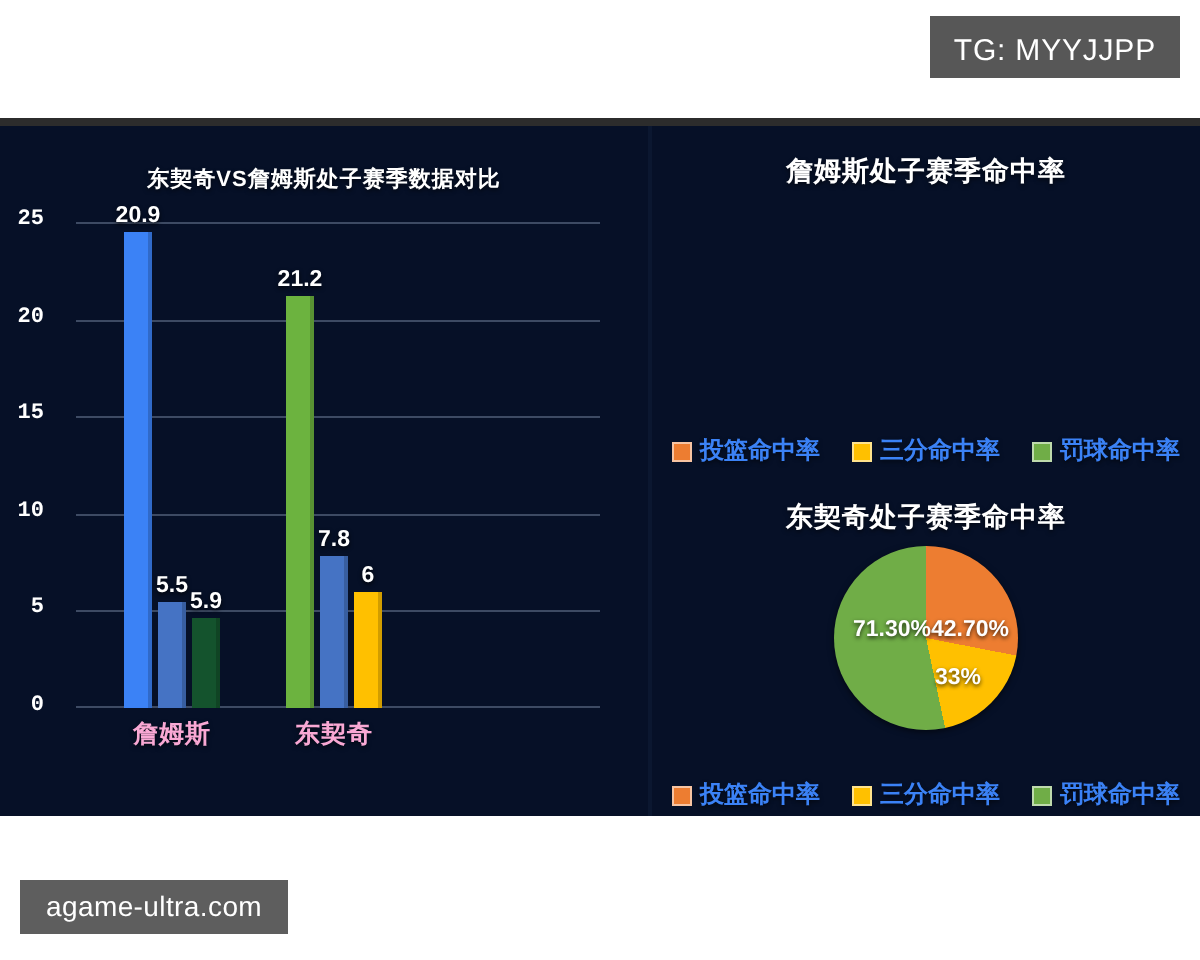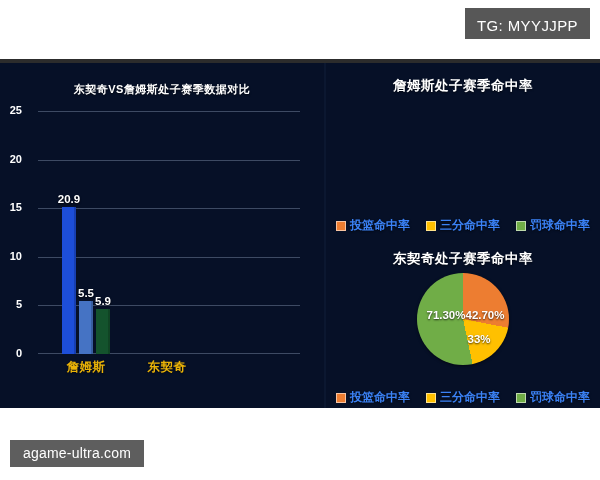--- a/index.html
+++ b/index.html
@@ -51,41 +51,41 @@
     position:absolute;left:38px;top:48px;width:262px;height:243px;
   }
   .gridline{
     position:absolute;left:0;width:262px;height:1px;background:#3d4a63;
   }
   .ytick{
     position:absolute;right:302px;width:28px;text-align:right;
     color:#ffffff;font-size:11px;font-weight:bold;
     transform:translateY(-7px);
   }
-  .ytick-wrap{position:absolute;left:0;top:48px;width:324px;height:243px;}
+  .ytick-wrap{position:absolute;left:0;top:48px;width:324px;height:243px;font-family:Liberation Mono, monospace;}
   .bars{
     position:absolute;left:0;bottom:0;width:262px;height:243px;
   }
   .group{
     position:absolute;bottom:0;height:243px;display:flex;align-items:flex-end;
     gap:3px;
   }
   .bar{
     width:14px;position:relative;
     box-shadow:inset -2px 0 0 rgba(0,0,0,.18);
   }
   .bar .val{
     position:absolute;left:50%;transform:translateX(-50%);
     bottom:100%;margin-bottom:2px;
     color:#ffffff;font-size:11.5px;font-weight:bold;white-space:nowrap;
     text-shadow:0 1px 2px rgba(0,0,0,.8);
   }
   .xlabels{position:absolute;left:38px;top:296px;width:262px;height:20px;}
   .xlabel{
-    position:absolute;color:#eab308;font-size:12.5px;font-weight:bold;
+    position:absolute;color:#f9a8d4;font-size:12.5px;font-weight:bold;
     text-align:center;transform:translateX(-50%);letter-spacing:.5px;
     text-shadow:0 1px 2px rgba(0,0,0,.6);
   }
   .bar-legend{
     position:absolute;left:0;top:321px;width:324px;
     display:flex;justify-content:center;align-items:center;gap:14px;
   }
   .lg-item{display:flex;align-items:center;gap:4px;}
   .lg-swatch{width:9px;height:9px;display:inline-block;}
   .lg-text{color:#3b82f6;font-size:12.5px;font-weight:bold;
@@ -149,31 +149,42 @@
         <div class="gridline" style="top:0px"></div>
         <div class="gridline" style="top:48.6px"></div>
         <div class="gridline" style="top:97.2px"></div>
         <div class="gridline" style="top:145.8px"></div>
         <div class="gridline" style="top:194.4px"></div>
         <div class="gridline" style="top:242px"></div>
 
         <div class="bars">
 
           <div class="group" style="left:24px">
-            <div class="bar" style="height:147px;background:#1d4ed8">
+            <div class="bar" style="height:238px;background:#3b82f6">
               <span class="val">20.9</span>
             </div>
             <div class="bar" style="height:53.5px;background:#4573c4">
               <span class="val">5.5</span>
             </div>
             <div class="bar" style="height:45px;background:#14532d">
               <span class="val">5.9</span>
             </div>
           </div>
 
+          <div class="group" style="left:105px">
+            <div class="bar" style="height:206px;background:#6cb33f">
+              <span class="val">21.2</span>
+            </div>
+            <div class="bar" style="height:75.8px;background:#4573c4">
+              <span class="val">7.8</span>
+            </div>
+            <div class="bar" style="height:58.3px;background:#ffc000">
+              <span class="val">6</span>
+            </div>
+          </div>
 
         </div>
       </div>
 
       <div class="xlabels">
         <div class="xlabel" style="left:48px">詹姆斯</div>
         <div class="xlabel" style="left:129px">东契奇</div>
       </div>
 
     </div>

